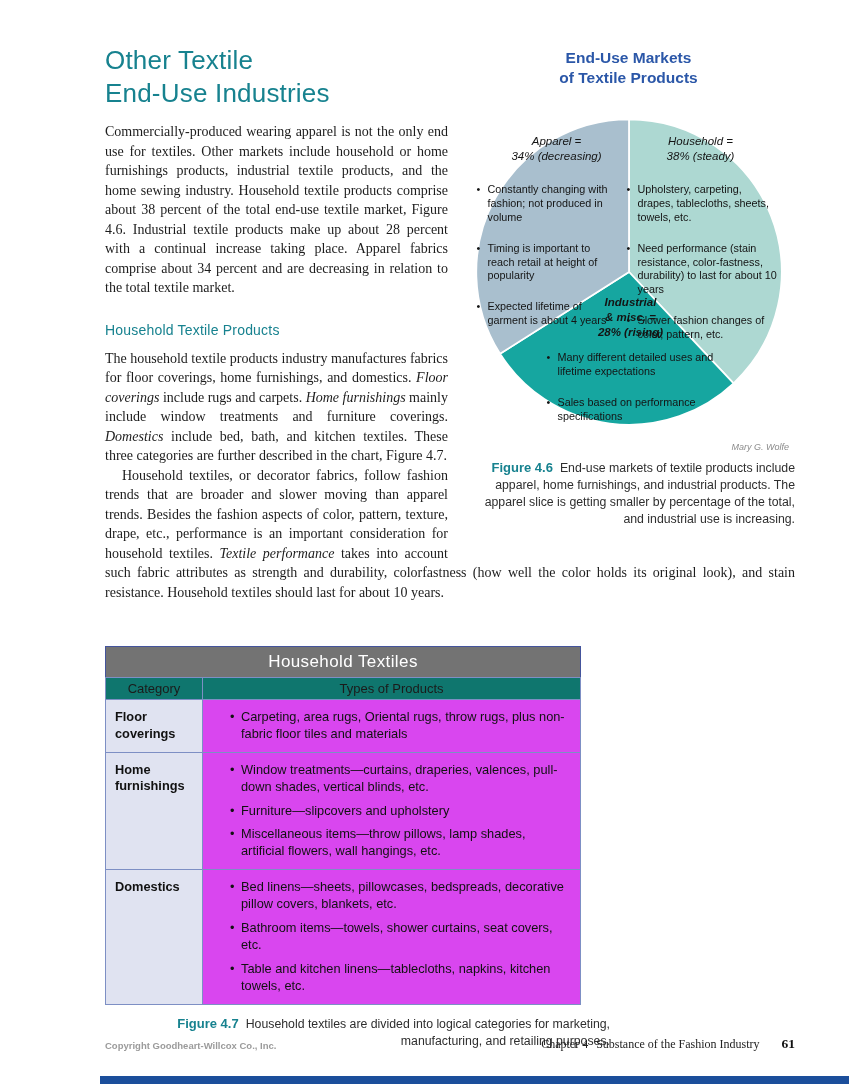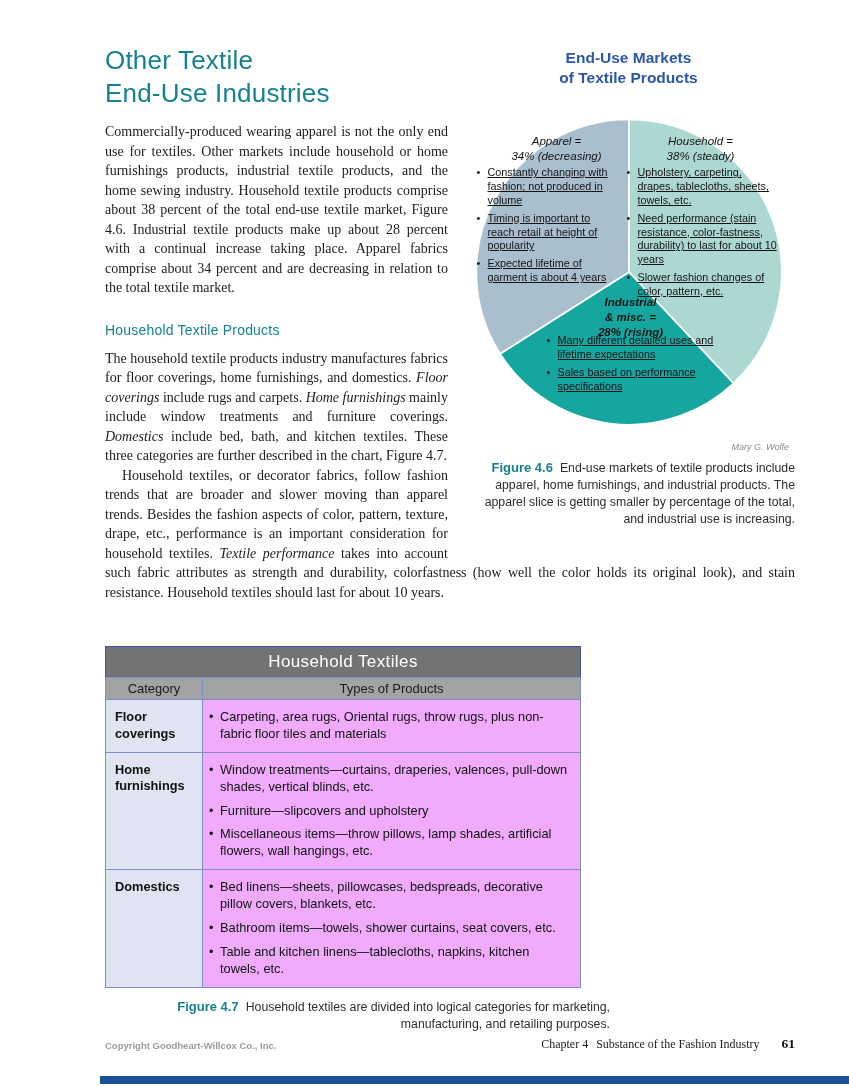--- a/index.html
+++ b/index.html
@@ -37,21 +37,21 @@
   .pie-label.lbl-apparel{left:28px;top:22px;width:120px;}
   .pie-label.lbl-household{left:172px;top:22px;width:120px;}
   .pie-label.lbl-industrial{left:102px;top:183px;width:120px;font-weight:bold;}
   ul.pie-bullets{
     position:absolute;margin:0;padding:0;list-style:none;
     font-size:10.8px;line-height:1.28;color:#141414;
   }
   ul.pie-bullets.pb-apparel{left:8px;top:54px;width:140px;}
   ul.pie-bullets.pb-household{left:158px;top:54px;width:152px;}
   ul.pie-bullets.pb-industrial{left:78px;top:222px;width:185px;}
-  ul.pie-bullets li{position:relative;padding-left:11px;margin:0 0 4px 0;text-decoration:underline;}
+  ul.pie-bullets li{position:relative;padding-left:11px;margin:17px 0 4px 0;}
   ul.pie-bullets li::before{content:"\2022";position:absolute;left:0;top:0;}
   .attribution{
     margin:10px 6px 7px 0;text-align:right;font-family:"Liberation Sans",sans-serif;
     font-size:9px;font-style:italic;color:#8a8a8a;
   }
   .fig-caption{
     font-family:"Liberation Sans",sans-serif;font-size:12.3px;line-height:1.38;
     color:#2e2e2e;text-align:right;margin-bottom:28px;
   }
   .fig-caption .fig-label{color:#17828f;font-weight:700;font-size:13px;margin-right:7px;}
@@ -59,29 +59,29 @@
   
   table.ht-table{
     margin-top:44px;width:476px;border-collapse:collapse;
     font-family:"Liberation Sans",sans-serif;border:1px solid #44549c;
   }
   table.ht-table th.tbl-title{
     background:#737373;color:#ffffff;font-size:17px;font-weight:500;
     letter-spacing:.4px;padding:5px 4px;text-align:center;
   }
   table.ht-table tr.col-head td{
-    background:#a3a3a3;color:#1b1b1b;font-size:13px;padding:3px 4px;
+    background:#0f766e;color:#1b1b1b;font-size:13px;padding:3px 4px;
     text-align:center;border:1px solid #7d8fc4;
   }
   table.ht-table td{vertical-align:top;border:1px solid #7d8fc4;}
   table.ht-table td.cat{
     background:#e0e3f1;width:82px;font-weight:bold;font-size:12.8px;
     padding:9px 5px 9px 9px;line-height:1.3;color:#111;
   }
-  table.ht-table td.items{background:#f0abfc;padding:9px 10px 9px 4px;}
+  table.ht-table td.items{background:#d946ef;padding:9px 10px 9px 25px;}
   .tbl-item{
     position:relative;padding-left:13px;font-size:12.8px;line-height:1.32;
     color:#111;margin:0 0 7px 0;
   }
   .tbl-item:last-child{margin-bottom:0;}
   .tbl-item::before{content:"\2022";position:absolute;left:2px;top:0;}
   .fig-caption.fig47{margin:10px 0 0 0;width:505px;}
 
   
   .footer-copyright{

